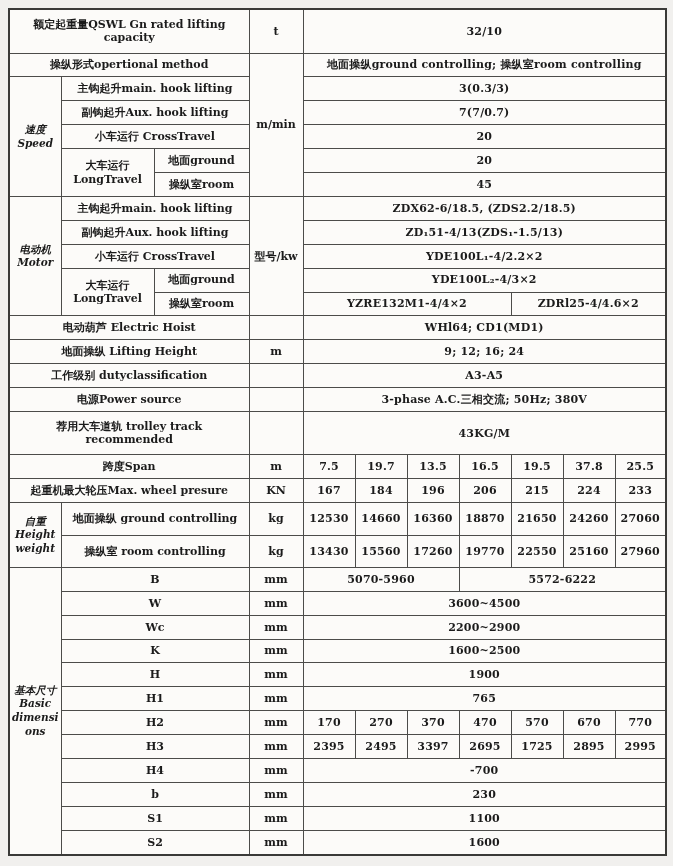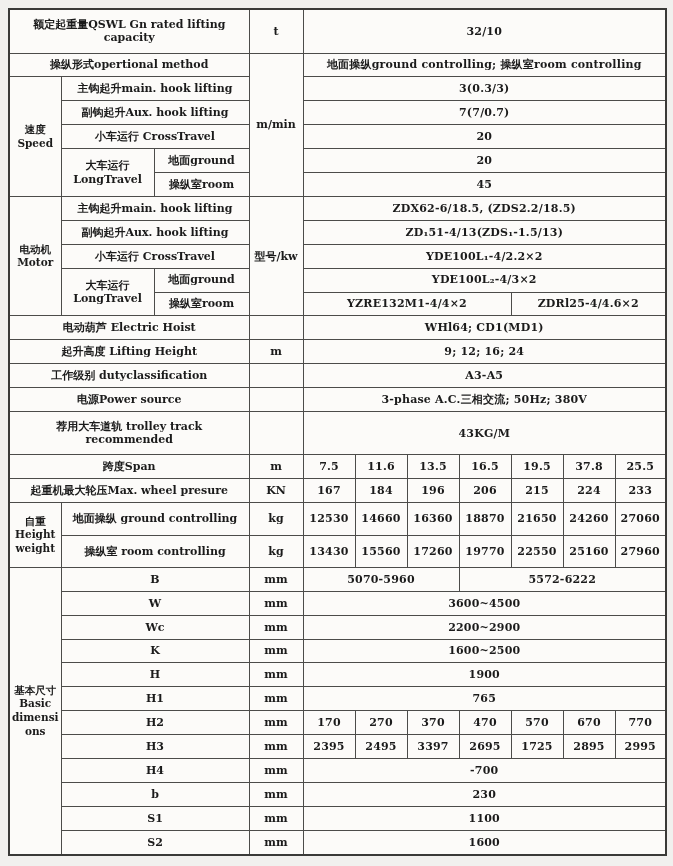--- a/index.html
+++ b/index.html
@@ -23,21 +23,21 @@
     border:1px solid #4c4c4a;
     text-align:center;
     vertical-align:middle;
     font-size:11px;
     line-height:1.2;
     padding:1px 2px;
     overflow:hidden;
     word-break:break-word;
   }
   td.group { font-size:10.5px; line-height:1.3; padding:1px 0; }
-  td.group span { display:block; }
+  td.group span { display:block;font-style:italic; }
   td.sublabel span { display:block; }
   td.unit { font-size:11px; }
   td.val { font-size:11px; letter-spacing:0.2px; }
   td.lbl { font-size:11px; }
 </style>
 </head>
 <body>
 
 <div class="sheet">
 <table class="spec">
@@ -136,21 +136,21 @@
     <td colspan="3" class="val">ZDRl25-4/4.6×2</td>
   </tr>
 
   <tr>
     <td colspan="3" class="lbl">电动葫芦 Electric Hoist</td>
     <td class="unit"></td>
     <td colspan="7" class="val">WHl64; CD1(MD1)</td>
   </tr>
 
   <tr>
-    <td colspan="3" class="lbl">起升高度 Lifting Height</td>
+    <td colspan="3" class="lbl">地面操纵 Lifting Height</td>
     <td class="unit">m</td>
     <td colspan="7" class="val">9; 12; 16; 24</td>
   </tr>
 
   <tr>
     <td colspan="3" class="lbl">工作级别 dutyclassification</td>
     <td class="unit"></td>
     <td colspan="7" class="val">A3-A5</td>
   </tr>
 
@@ -163,21 +163,21 @@
   <tr>
     <td colspan="3" class="lbl">荐用大车道轨 trolley track recommended</td>
     <td class="unit"></td>
     <td colspan="7" class="val">43KG/M</td>
   </tr>
 
   <tr>
     <td colspan="3" class="lbl">跨度Span</td>
     <td class="unit">m</td>
     <td class="val">7.5</td>
-    <td class="val">11.6</td>
+    <td class="val">19.7</td>
     <td class="val">13.5</td>
     <td class="val">16.5</td>
     <td class="val">19.5</td>
     <td class="val">37.8</td>
     <td class="val">25.5</td>
   </tr>
 
   <tr>
     <td colspan="3" class="lbl">起重机最大轮压Max. wheel presure</td>
     <td class="unit">KN</td>

